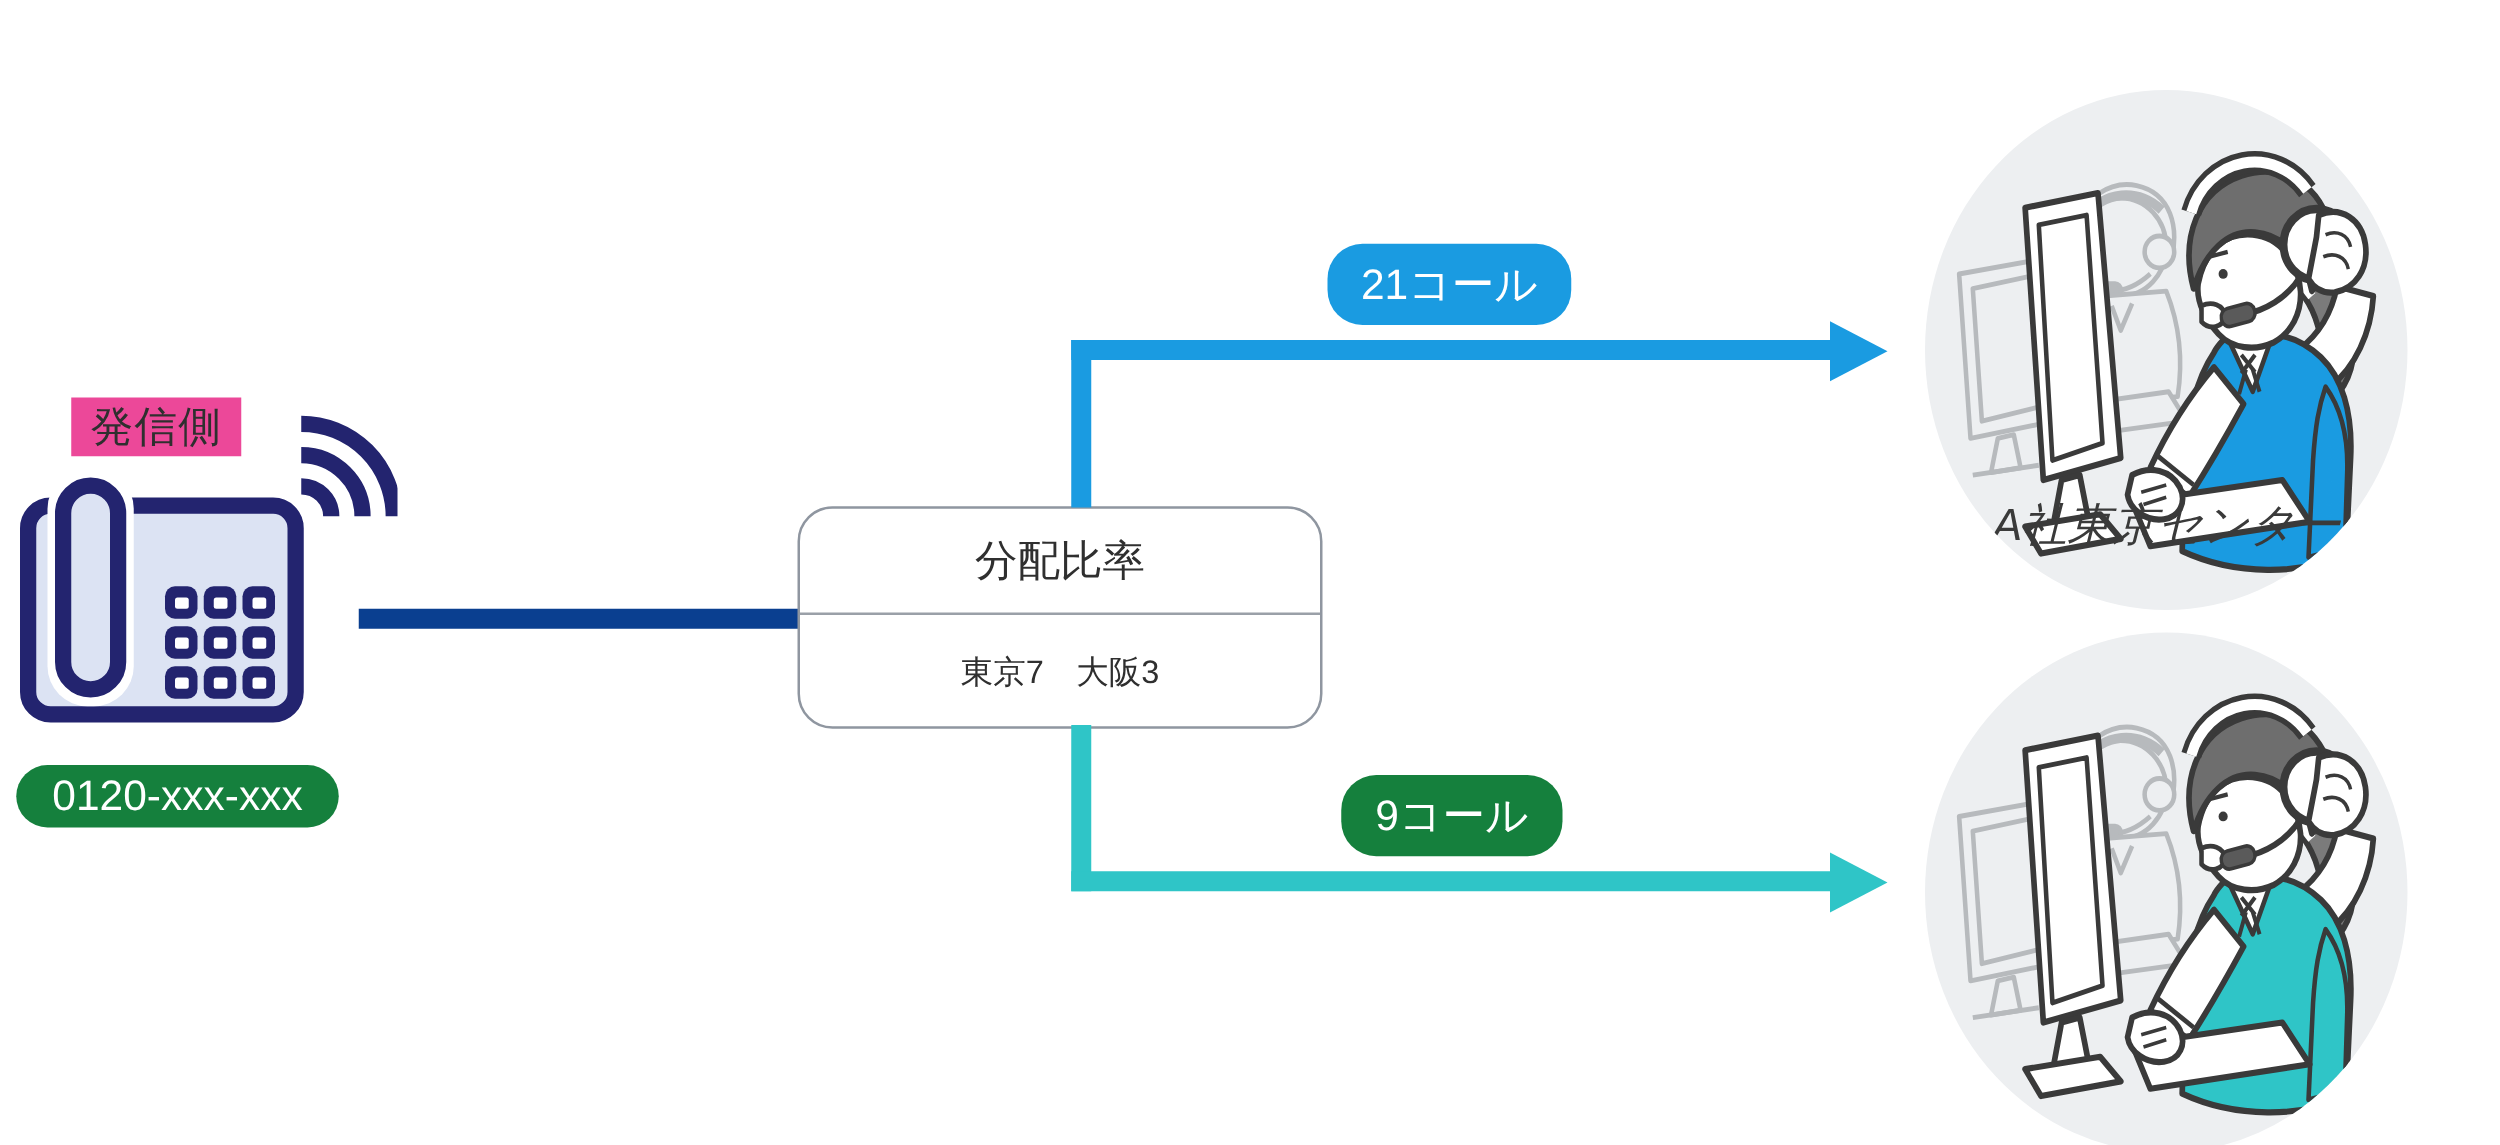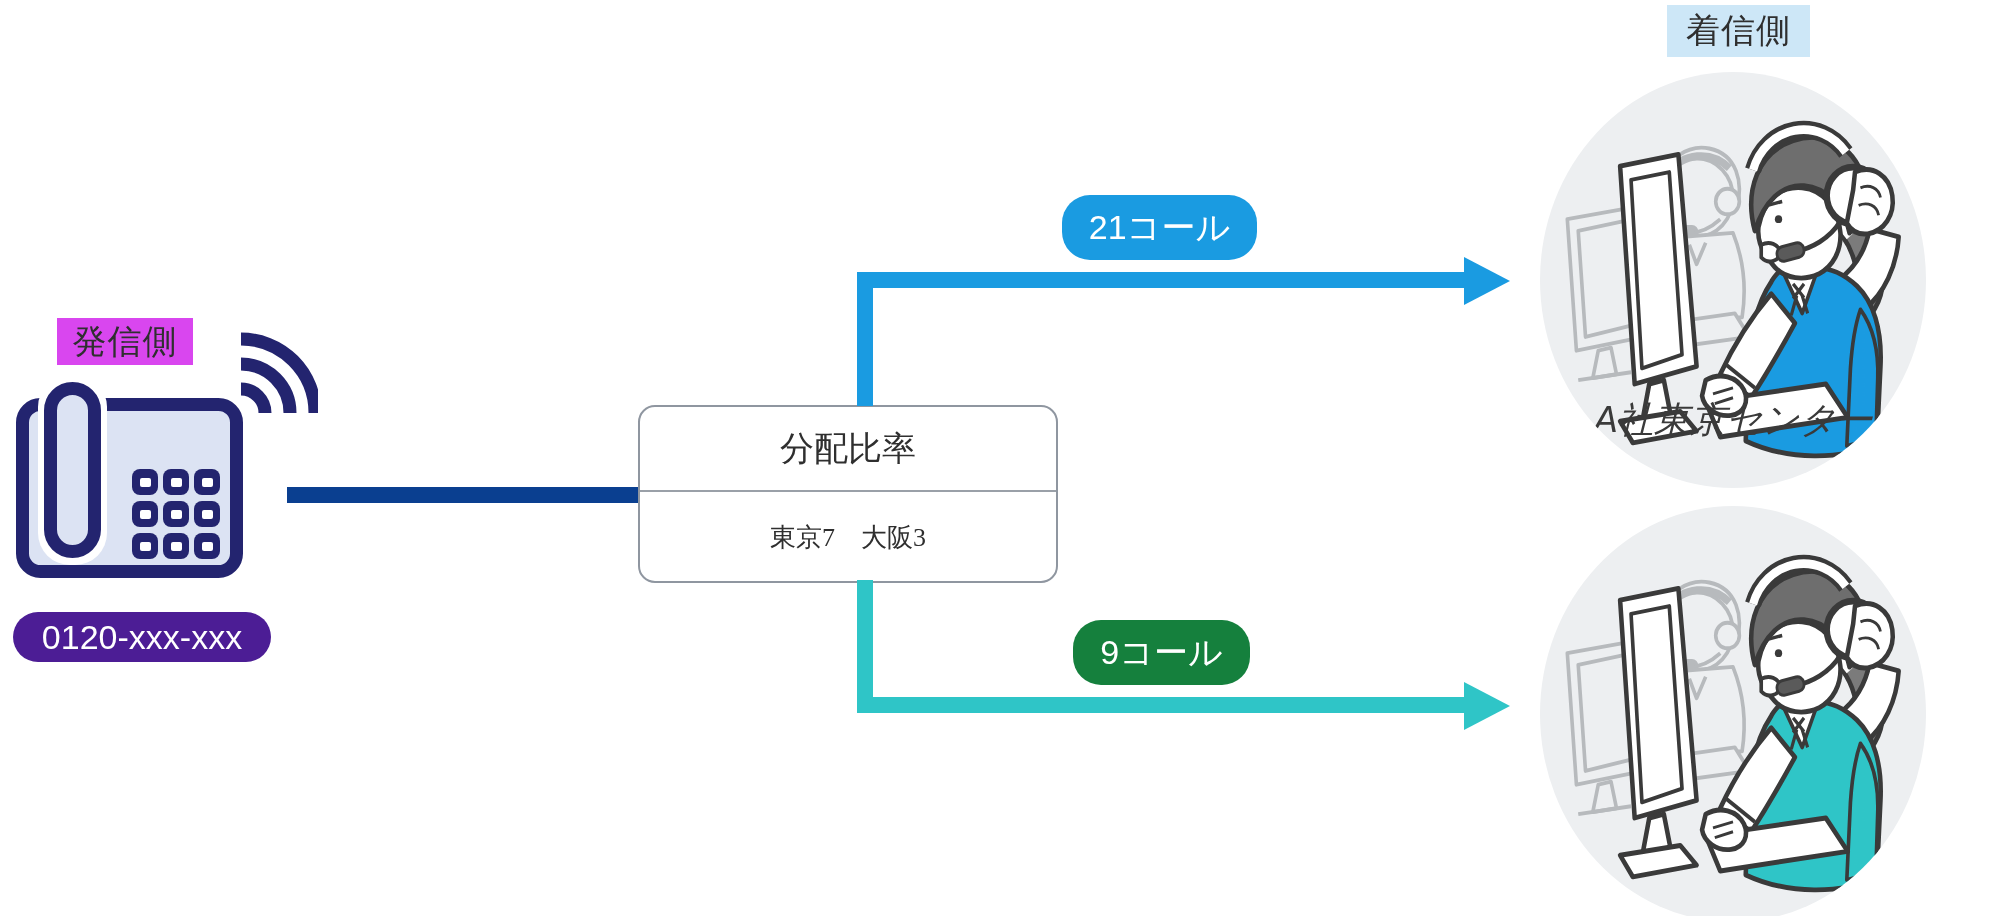--- a/index.html
+++ b/index.html
@@ -3,44 +3,44 @@
 <meta charset="utf-8">
 <style>
   html,body{margin:0;padding:0;background:#fff;}
   .stage{position:relative;width:2000px;height:916px;background:#fff;overflow:hidden;
          font-family:"Liberation Sans","DejaVu Sans",sans-serif;color:#333;}
   .stage *{box-sizing:border-box;}
 
   
   .side-label{position:absolute;display:flex;align-items:center;justify-content:center;
               font-size:34px;color:#2f2f2f;letter-spacing:1px;}
-  .side-label.caller{left:57px;top:318px;width:136px;height:47px;background:#d946ef;}
+  .side-label.caller{left:57px;top:318px;width:136px;height:47px;background:#ec4899;}
   .side-label.receiver{left:1667px;top:5px;width:143px;height:52px;background:#cde7f7;}
 
   
   .phone-svg{position:absolute;left:8px;top:330px;width:310px;height:260px;}
   .num-pill{position:absolute;left:13px;top:612px;width:258px;height:50px;border-radius:25px;
-            background:#4c1d95;color:#fff;font-size:34px;display:flex;align-items:center;justify-content:center;}
+            background:#15803d;color:#fff;font-size:34px;display:flex;align-items:center;justify-content:center;}
 
   
   .seg{position:absolute;}
   .seg.trunk{left:287px;top:487px;width:353px;height:16px;background:#0a3f90;}
   .seg.blue{background:#1a9be1;}
   .seg.teal{background:#2fc5c7;}
   .seg.v-blue{left:857px;top:272px;width:16px;height:134px;}
   .seg.h-blue{left:857px;top:272px;width:610px;height:16px;}
   .seg.v-teal{left:857px;top:580px;width:16px;height:133px;}
   .seg.h-teal{left:857px;top:697px;width:610px;height:16px;}
   .arrowhead{position:absolute;width:0;height:0;border-top:24px solid transparent;border-bottom:24px solid transparent;}
   .arrowhead.blue{left:1464px;top:257px;border-left:46px solid #1a9be1;}
   .arrowhead.teal{left:1464px;top:682px;border-left:46px solid #2fc5c7;}
 
   
   .dist-box{position:absolute;left:638px;top:405px;width:420px;height:178px;background:#fff;
-            border:2px solid #8f96a0;border-radius:17px;overflow:hidden;font-family:Liberation Serif, serif;}
+            border:2px solid #8f96a0;border-radius:28px;overflow:hidden;}
   .dist-title{height:85px;display:flex;align-items:center;justify-content:center;
               border-bottom:2px solid #9aa0a8;font-size:34px;color:#2f2f2f;}
   .dist-value{height:91px;display:flex;align-items:center;justify-content:center;font-size:26px;color:#2f2f2f;}
 
   
   .call-pill{position:absolute;height:65px;border-radius:28px;color:#fff;font-size:34px;
              display:flex;align-items:center;justify-content:center;}
   .call-pill.blue{left:1062px;top:195px;width:195px;background:#1a9be1;}
   .call-pill.teal{left:1073px;top:620px;width:177px;background:#15803d;}
 
@@ -112,21 +112,20 @@
   <div class="seg blue v-blue"></div>
   <div class="seg blue h-blue"></div>
   <div class="arrowhead blue"></div>
   <div class="call-pill blue">21コール</div>
 
   <div class="seg teal v-teal"></div>
   <div class="seg teal h-teal"></div>
   <div class="arrowhead teal"></div>
   <div class="call-pill teal">9コール</div>
 
-  <div class="side-label receiver">着信側</div>
 
   <div class="center-circle tokyo" style="--vest: #1a9be1;">
     <svg width="386" height="416" viewBox="0 0 424 424" preserveAspectRatio="none" aria-hidden="true">
       <defs>
         <pattern id="dotsT" width="9" height="9" patternUnits="userSpaceOnUse">
           <circle class="dot" cx="4" cy="4" r="1.8" fill="#1a9be1"></circle>
         </pattern>
       </defs>
 
       <g stroke="#b7babd" stroke-width="4" fill="#edeff1" stroke-linejoin="round">

